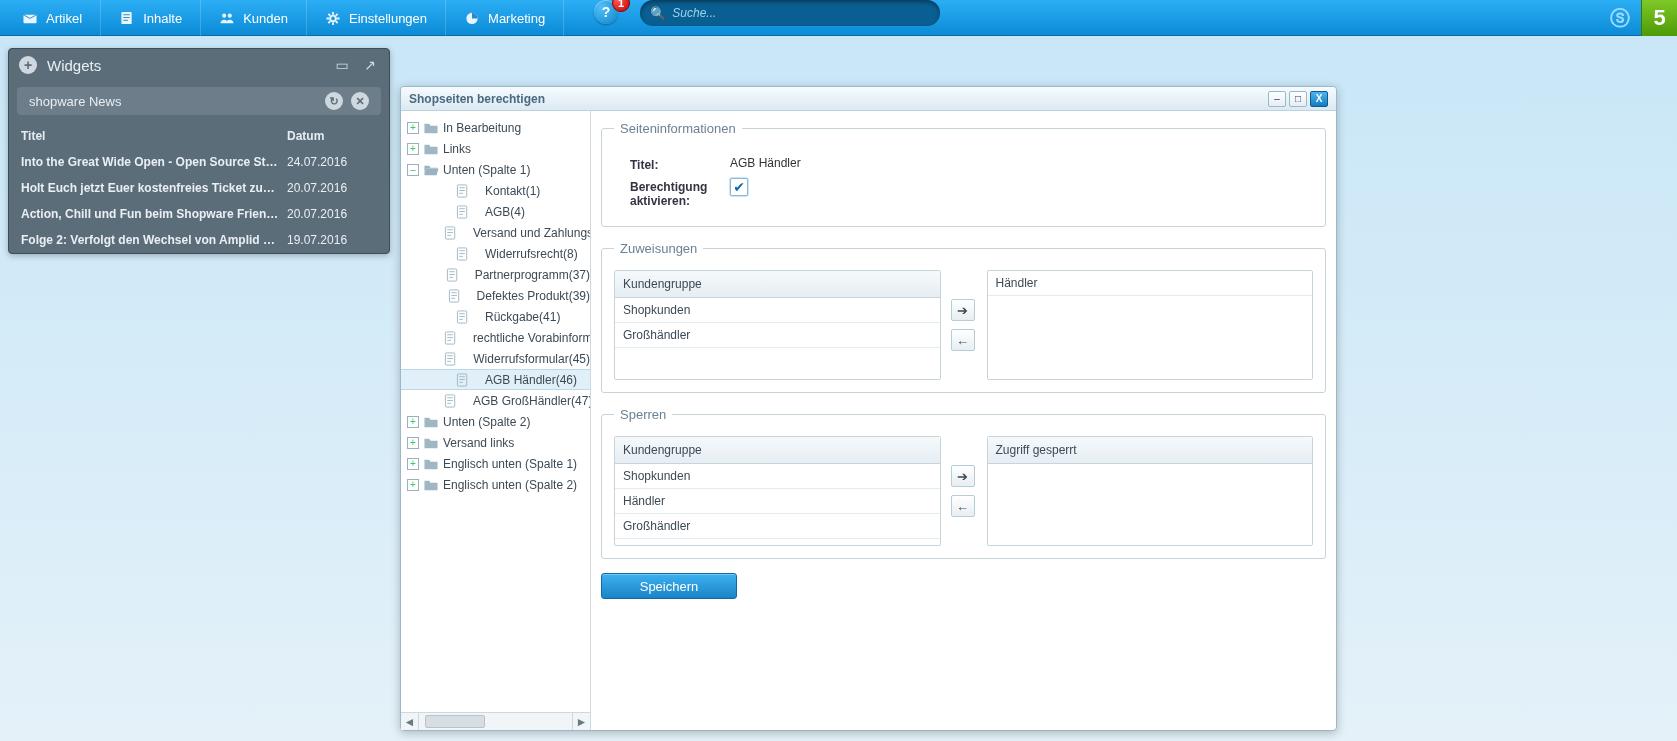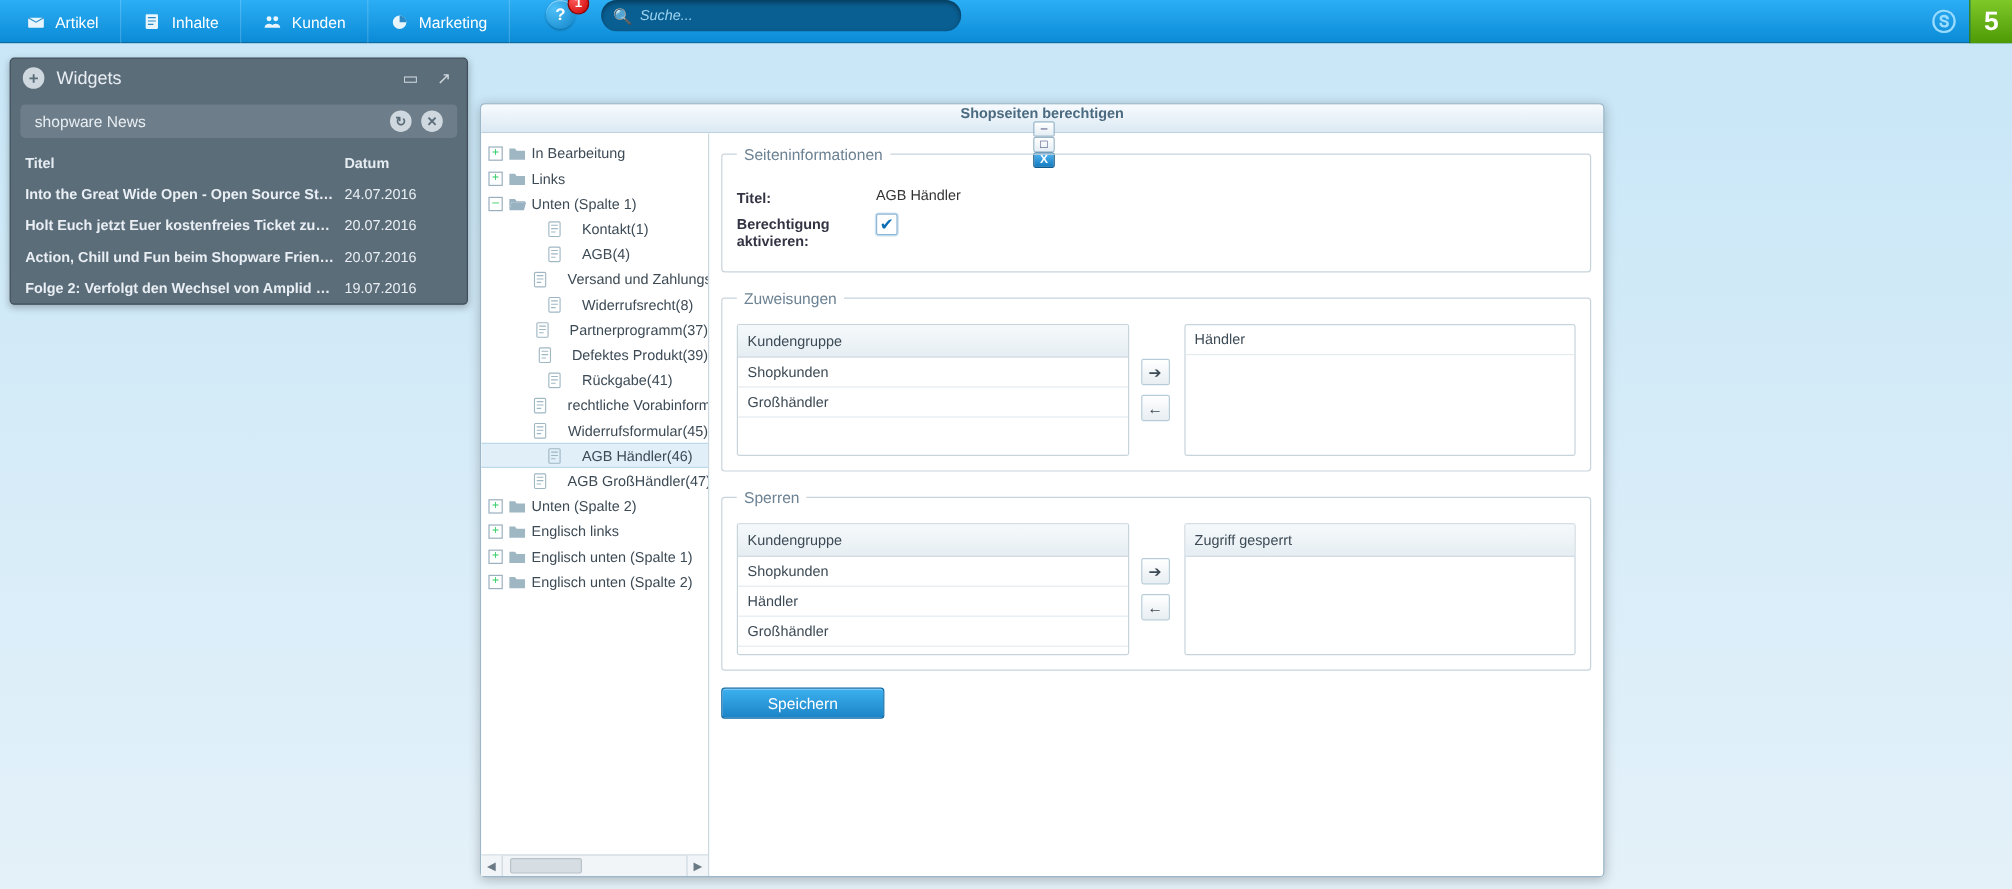--- a/index.html
+++ b/index.html
@@ -110,21 +110,21 @@
   .win {
     position:absolute; top:50px; left:400px; right:340px; bottom:10px;
     min-width: 920px;
     background:#fff; border:1px solid #9bb7c9; border-radius:4px;
     box-shadow:0 2px 10px rgba(0,0,0,.25);
     display:flex; flex-direction:column;
   }
   .win .titlebar {
     height:24px; background:linear-gradient(to bottom,#f7fbfe,#dbe9f3);
     border-bottom:1px solid #bcd2df;
-    display:flex;align-items:center;padding:0 8px;border-radius:4px 4px 0 0;flex-direction:column;
+    display:flex;align-items:center;padding:0 8px;border-radius:4px 4px 0 0;
   }
   .win .titlebar .wt { font-weight:bold; color:#4a6a80; font-size:12px;}
   .win .titlebar .spacer{flex:1;}
   .win .titlebar .wb {
     width:18px;height:16px;margin-left:3px;border:1px solid #9bb7c9;border-radius:2px;
     background:linear-gradient(to bottom,#fff,#e4eef5);display:flex;align-items:center;justify-content:center;
     font-size:10px;color:#336;cursor:pointer;
   }
   .win .titlebar .wb.close{background:linear-gradient(to bottom,#4fb4f0,#147bc1);color:#fff;border-color:#0d5a8e;font-weight:bold;}
 
@@ -154,21 +154,21 @@
   .tree .node.sel { background:#e1eff8; border-top:1px solid #bcd9ec; border-bottom:1px solid #bcd9ec; height:21px;}
 
   .content { flex:1; padding:4px 10px 10px 10px; overflow:auto;}
   fieldset {
     border:1px solid #c8d4dc; border-radius:3px; margin:6px 0 14px; padding:14px 12px 12px;
     position:relative;
   }
   fieldset legend {
     color:#6c8293; font-size:13px; padding:0 6px; background:#fff;
   }
-  .formrow { display:flex; align-items:flex-start; margin:6px 0;gap:16px;}
+  .formrow { display:flex; align-items:flex-start; margin:6px 16px;}
   .formrow label { width:100px; font-size:12px; color:#334; font-weight:bold; padding-top:2px;}
   .formrow .value { font-size:12px; color:#333; }
   .cbx {
     width:18px;height:18px;border:1px solid #8fb7d6;border-radius:2px;background:#fff;display:flex;align-items:center;justify-content:center;color:#0b6db3;font-size:14px;cursor:pointer;
     box-shadow:0 0 0 1px #cfe4f3;
   }
 
   .dual { display:flex; align-items:stretch; gap:10px;}
   .dualbox { flex:1; border:1px solid #c8d4dc; border-radius:2px; min-height:110px; background:#fff;}
   .dualbox .dh { background:linear-gradient(to bottom,#f5f9fb,#e6eef3); border-bottom:1px solid #c8d4dc; padding:6px 8px; font-size:12px; color:#3c4a55;}
@@ -240,20 +240,26 @@
         <span class="mi-icon"><svg width="16" height="14" viewBox="0 0 16 15">
             <use href="#svg-page"></use>
           </svg></span>
         <span>Inhalte</span>
       </div>
       <div class="menu-item">
         <span class="mi-icon"><svg width="16" height="14" viewBox="0 0 16 15">
             <use href="#svg-people"></use>
           </svg></span>
         <span>Kunden</span>
+      </div>
+      <div class="menu-item">
+        <span class="mi-icon"><svg width="16" height="14" viewBox="0 0 16 15">
+            <use href="#svg-gear"></use>
+          </svg></span>
+        <span>Einstellungen</span>
       </div>
       <div class="menu-item">
         <span class="mi-icon"><svg width="16" height="14" viewBox="0 0 16 15">
             <use href="#svg-pie"></use>
           </svg></span>
         <span>Marketing</span>
       </div>
     </div>
   <div class="help">?
     <div class="badge">1</div>
@@ -422,21 +428,21 @@
               <span class="fico"><svg width="16" height="14" viewBox="0 0 16 15">
                   <use href="#svg-folder"></use>
                 </svg></span>
               <span>Unten (Spalte 2)</span>
             </div>
             <div class="node">
               <span class="tw">+</span>
               <span class="fico"><svg width="16" height="14" viewBox="0 0 16 15">
                   <use href="#svg-folder"></use>
                 </svg></span>
-              <span>Englisch links</span>
+              <span>Versand links</span>
             </div>
             <div class="node">
               <span class="tw">+</span>
               <span class="fico"><svg width="16" height="14" viewBox="0 0 16 15">
                   <use href="#svg-folder"></use>
                 </svg></span>
               <span>Englisch unten (Spalte 1)</span>
             </div>
             <div class="node">
               <span class="tw">+</span>

